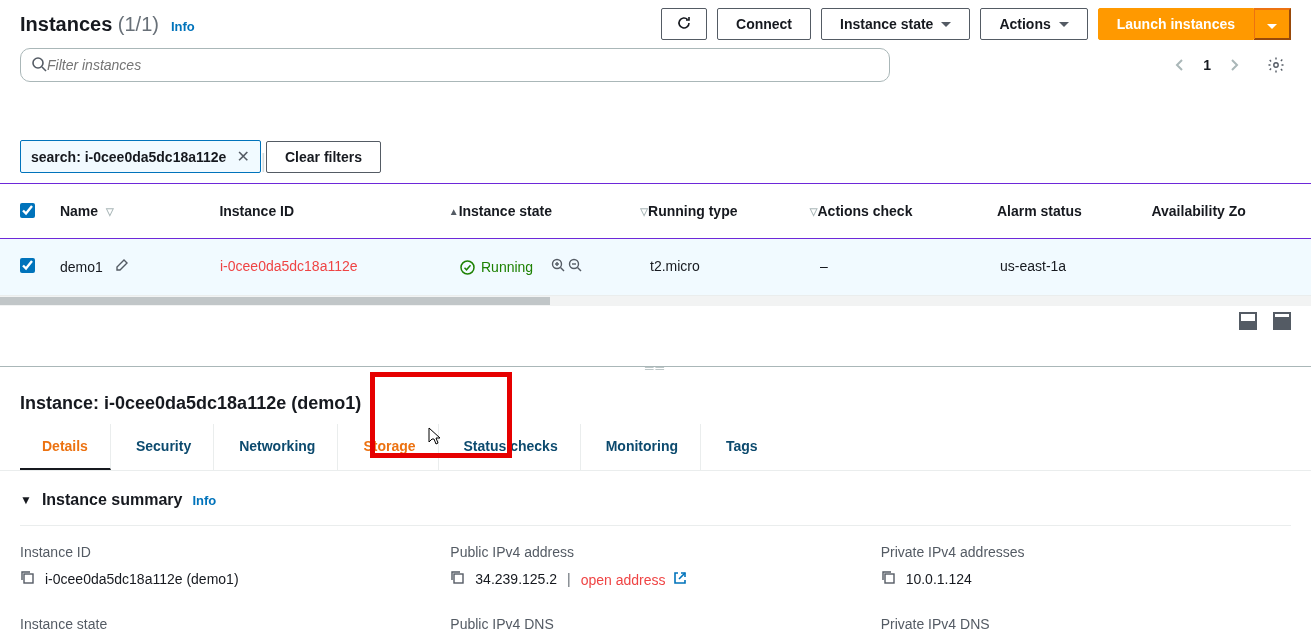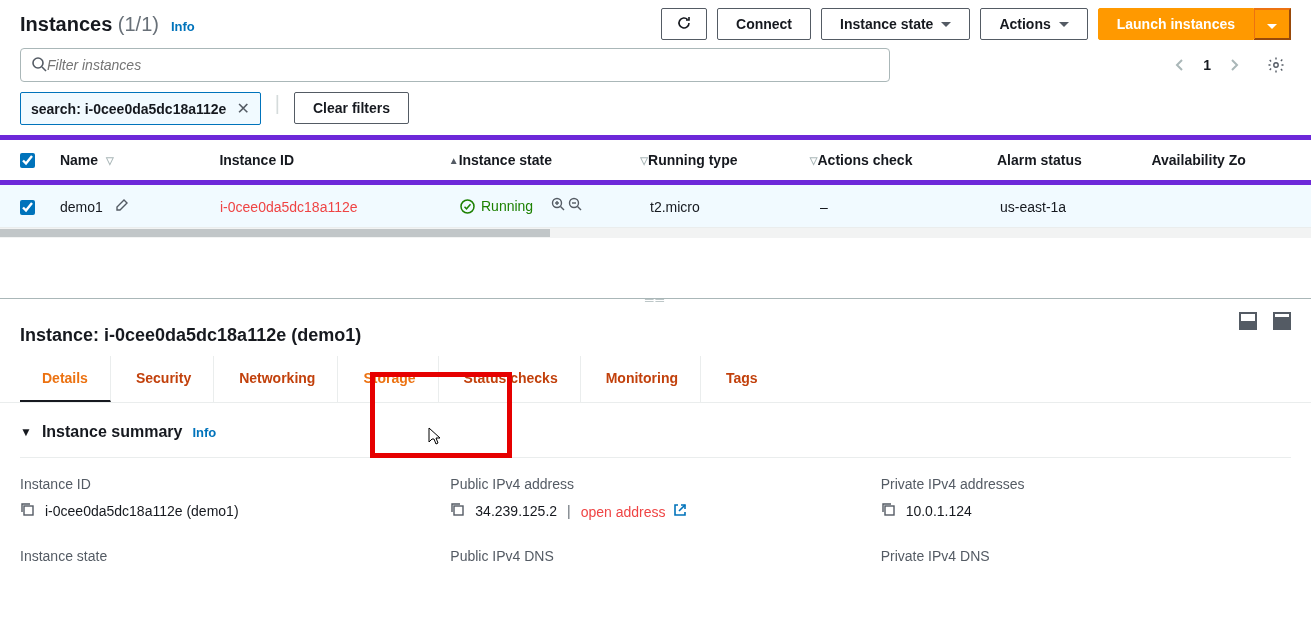--- a/index.html
+++ b/index.html
@@ -63,60 +63,60 @@
   .search-row {
     padding: 0 20px 10px 20px;
     display: flex;
     align-items: center;
   }
   .search-box {
     flex: 1;
     display: flex;
     align-items: center;
     border: 1px solid #aab7b8;
-    border-radius: 4px;
+    border-radius: 10px;
     padding: 14px 10px;
     max-width: 870px;
     height: 34px;
   }
   .search-box input {
     border: none; outline: none; flex: 1; font-size: 14px;
     font-style: italic; color: #687078;
   }
   .pager { display: flex; align-items: center; gap: 18px; margin-left: auto; padding-right: 6px;}
   .pager-num { font-weight: 700; }
   .chevron { color: #aab7b8; cursor: pointer; font-size: 16px; user-select: none;}
   .chevron svg, .gear-icon svg { display: block; }
   .gear-icon { color: #545b64; cursor: pointer; margin-left: 10px; }
 
   .filter-chip-row {
     padding: 0 20px 10px 20px;
     display: flex;
-    gap: 14px;
-    align-items: flex-start;
+    align-items: flex-end;
+    margin-top: 48px;
   }
   .chip {
     display: inline-flex; align-items: center;
     border: 1px solid #0073bb;
     background: #f1faff;
     color: #16191f;
     padding: 6px 10px;
     font-weight: 700;
     border-radius: 2px;
     gap: 10px;
   }
   .chip-x { cursor: pointer; color: #545b64; font-weight: 400; font-size: 16px;}
   .chip-sep { color: #d5dbdb; font-size: 20px; }
 
   .table-wrap { position: relative; }
   .table-header, .table-row {
     display: flex;
-    align-items: flex-end;
-    border-top: 5px solid #6d28d9;
-    padding: 12px 20px;
+    align-items: flex-start;
+    border-top: 1px solid #6d28d9;
+    padding: 19px 20px;
   }
   .table-row { border-bottom: 1px solid #eaeded; background: #f1faff; }
   .th, .td { display: flex; align-items: center; gap: 8px; }
   .col-check { width: 40px; }
   .col-name { width: 160px; }
   .col-id   { width: 240px; }
   .col-state{ width: 190px; }
   .col-type { width: 170px; }
   .col-status{ width: 180px; }
   .col-alarm{ width: 155px; }
@@ -173,21 +173,21 @@
   }
   .tabs {
     display: flex;
     padding: 6px 20px 0 20px;
     border-bottom: 1px solid #eaeded;
     gap: 3px;
   }
   .tab {
     padding: 14px 22px;
     font-weight: 700;
-    color: #c2410c;
+    color: #0c4a6e;
     cursor: pointer;
     border-right: 1px solid #eaeded;
     position: relative;
   }
   .tab:last-child { border-right: none; }
   .tab.active {
     color: #ec7211;
     border-bottom: 2px solid #16191f;
   }
   .tab.hovered { color: #ec7211; }

